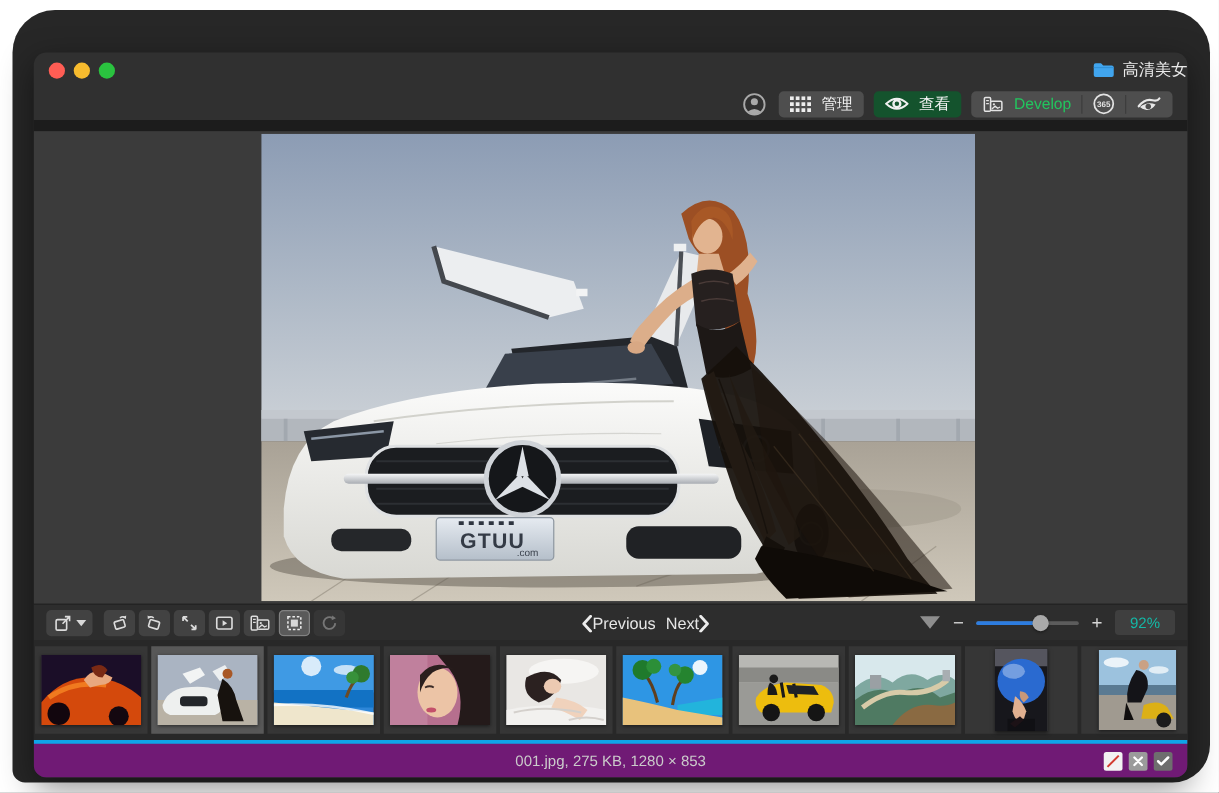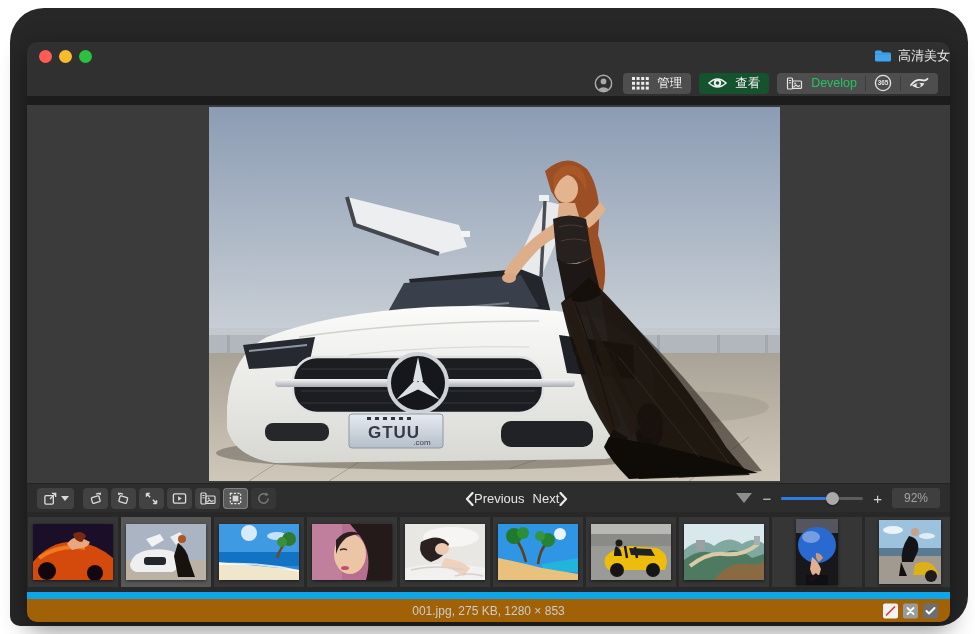--- a/index.html
+++ b/index.html
@@ -48,30 +48,30 @@
   .nav { position:absolute; left:438px; top:0; height:29px; display:flex; align-items:center; color:#e6e6e6; font-size:13px; }
   .nav .gap { width:8px; }
   .zoomctrl { margin-left:auto; display:flex; align-items:center; gap:10px; }
   .tri-down { width:0; height:0; border-left:8px solid transparent; border-right:8px solid transparent; border-top:10px solid #8e8e8e; }
   .sign { color:#d6d6d6; font-size:15px; line-height:1; }
   .slider { position:relative; width:82px; height:13px; }
   .slider .track { position:absolute; left:0; right:0; top:5px; height:3px; background:#5c5c5c; border-radius:2px; }
   .slider .fill  { position:absolute; left:0; width:62%; top:5px; height:3px; background:#2d7de0; border-radius:2px; }
   .slider .thumb { position:absolute; left:calc(62% - 6.5px); top:0; width:13px; height:13px; border-radius:50%; background:#a9a9a9; box-shadow:0 1px 2px rgba(0,0,0,.4); }
   .zoom-box { background:#3f3f3f; border-radius:3px; height:20px; min-width:48px; padding:0 8px;
-    display:flex; align-items:center; justify-content:center; color:#a3a3a3; font-size:12px; }
+    display:flex; align-items:center; justify-content:center; color:#14b8a6; font-size:12px; }
 
   
   .thumbstrip { height:80px; flex:0 0 auto; background:#282828; display:flex; align-items:center; gap:3px; padding-left:1px; overflow:hidden; }
   .cell { width:90px; height:70px; background:#363636; flex:0 0 auto; display:flex; align-items:center; justify-content:center; }
   .cell.selected { background:#585858; }
   .cell svg { display:block; box-shadow:0 1px 3px rgba(0,0,0,.55); }
 
   
-  .statusbar { height:30px; flex:0 0 auto; background:#a16207; border-top:7px solid #0ea5e9;
+  .statusbar { height:30px; flex:0 0 auto; background:#701a75; border-top:3px solid #0ea5e9;
     display:flex; align-items:center; justify-content:center; position:relative; color:#cbcbcb; font-size:12px; }
   .status-icons { position:absolute; right:12px; top:50%; transform:translateY(-50%); display:flex; gap:5px; }
   .sq { width:15px; height:15px; border-radius:2px; display:flex; align-items:center; justify-content:center; }
   .sq.slash { background:#f2f2f2; }
   .sq.x { background:#9b9b9b; }
   .sq.check { background:#6e6e6e; }
 </style>
 </head>
 <body>
 

